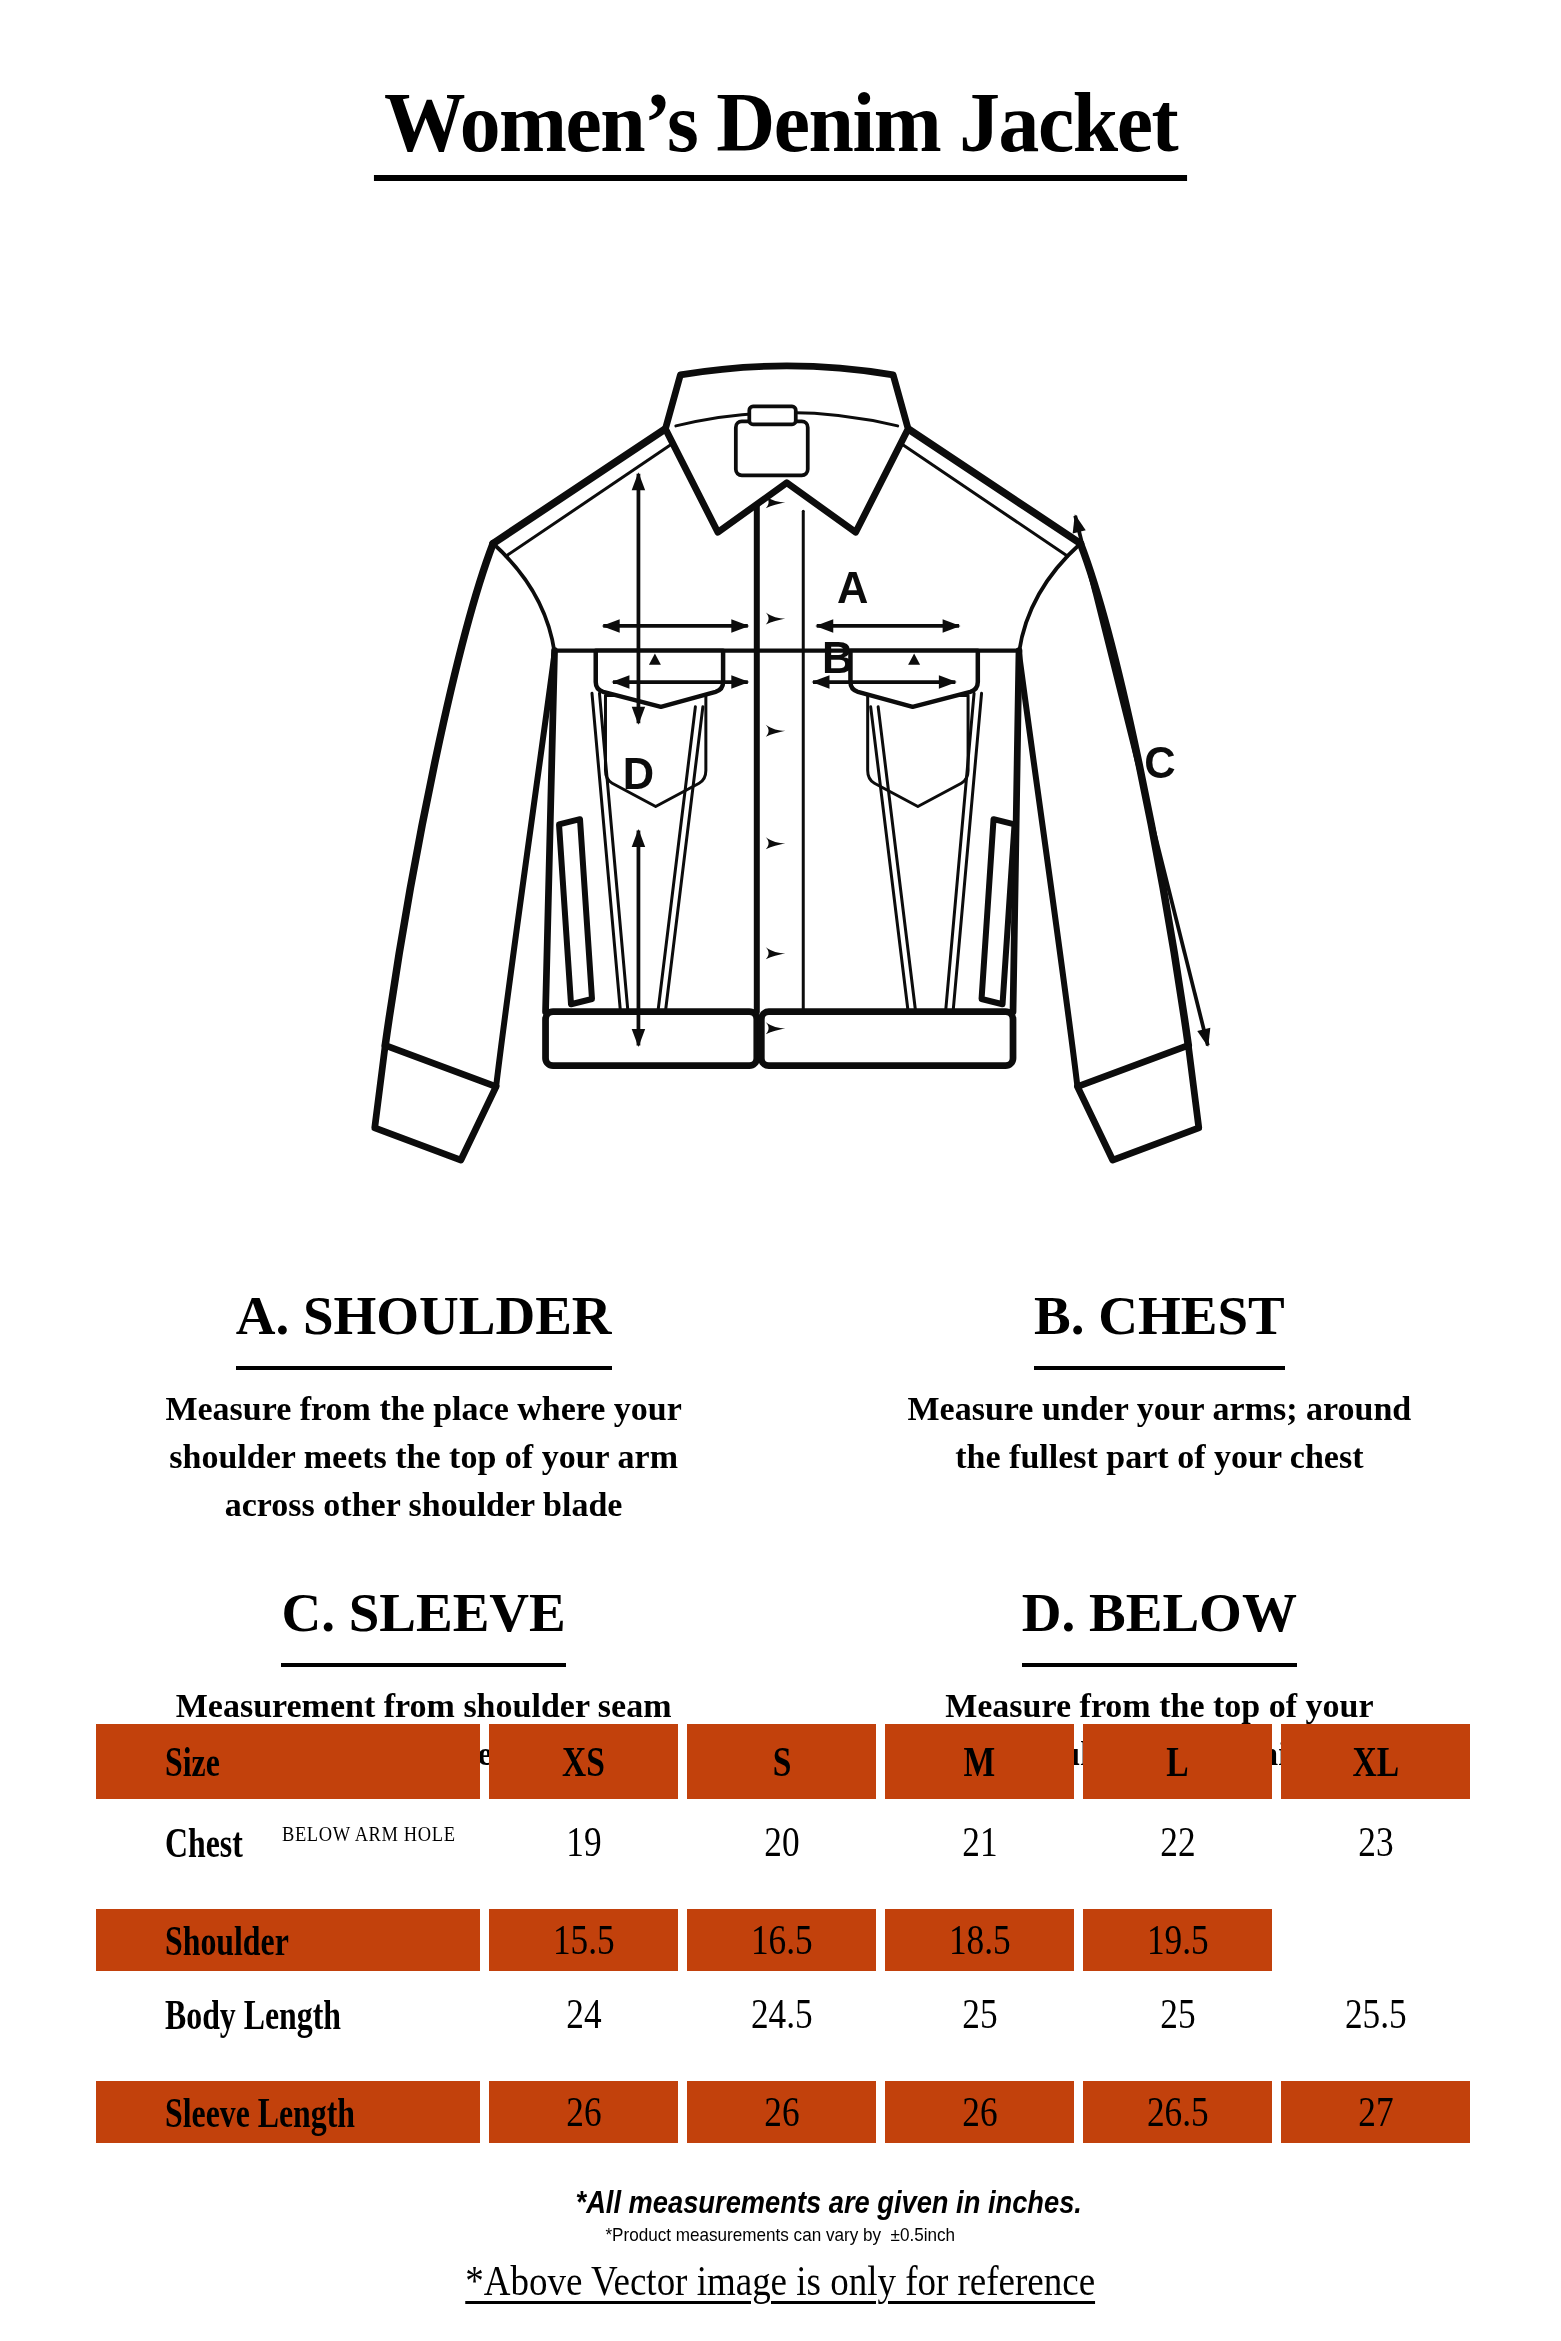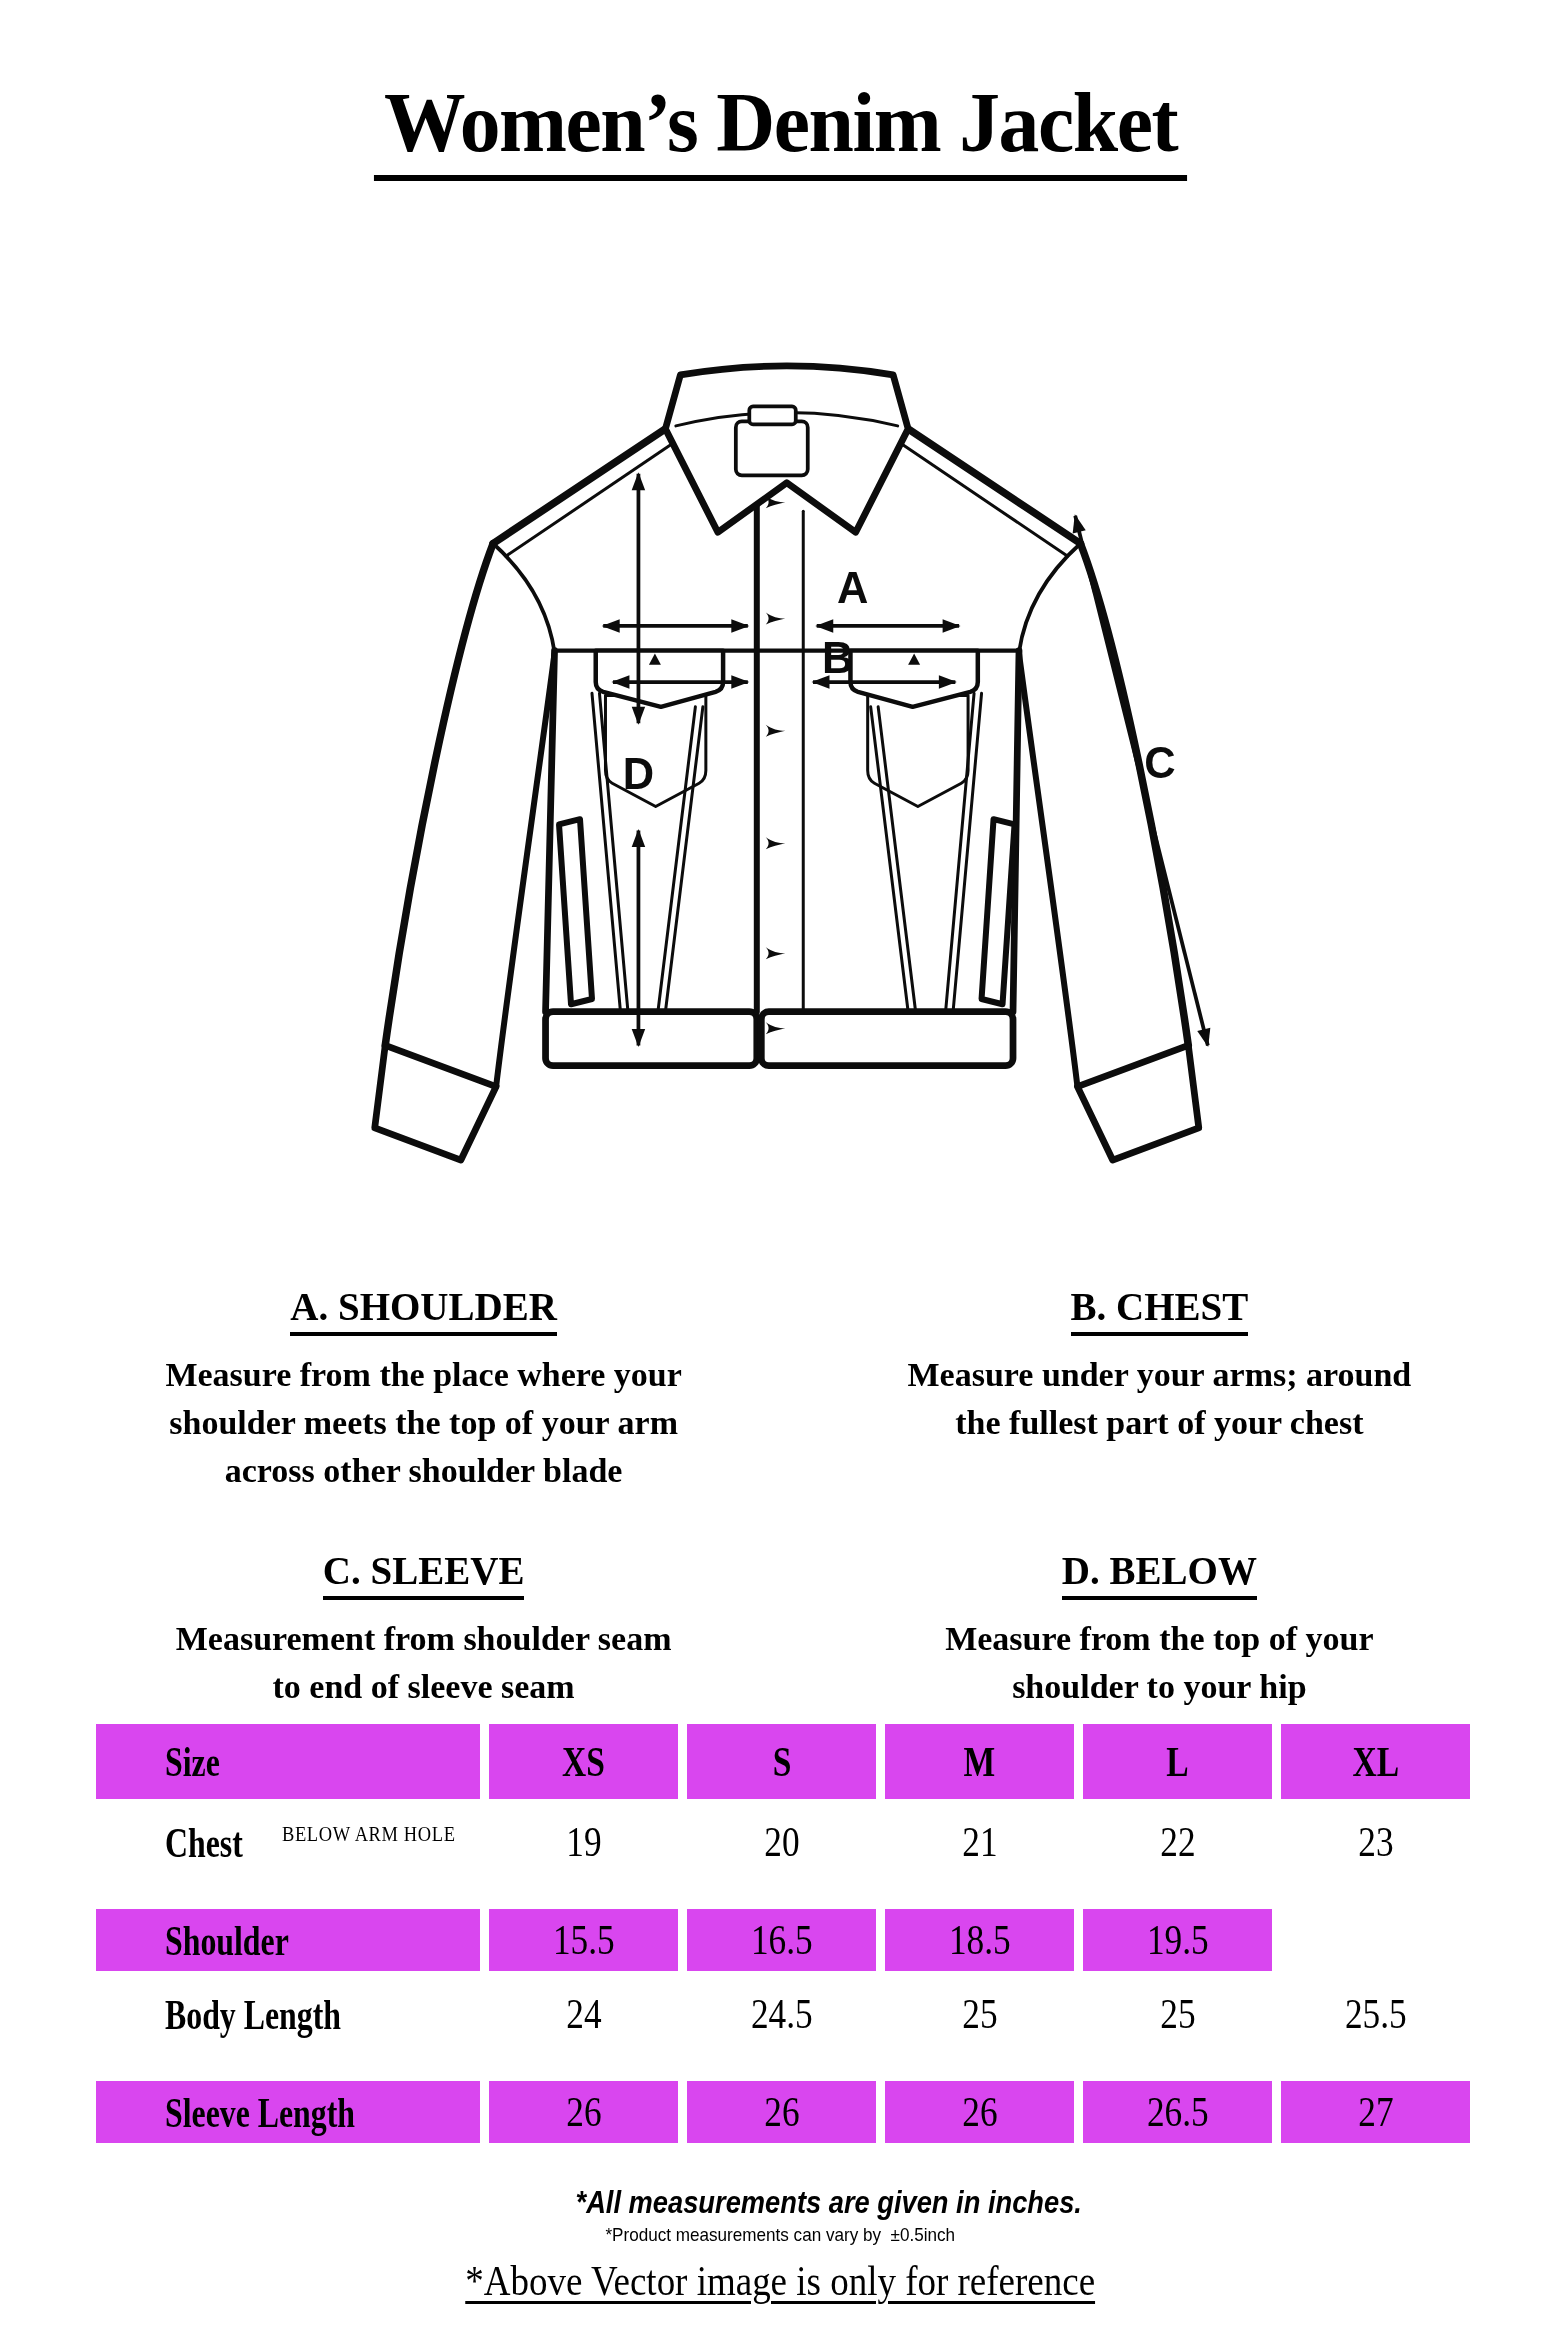--- a/index.html
+++ b/index.html
@@ -22,33 +22,33 @@
   .meas{stroke:#0c0c0c;stroke-width:5;fill:none;}
   .mlabel{font-family:"Liberation Sans", sans-serif;font-weight:bold;font-size:58px;fill:#0c0c0c;}
   
   .descs{
     position:absolute;top:1286px;left:67px;width:1449px;
     display:grid;grid-template-columns:1fr 1fr;column-gap:22.5px;row-gap:54px;
     align-items:start;justify-items:center;text-align:center;
   }
   .desc{max-width:660px;}
   .desc h2{
-    display:inline-block;margin:0 0 15px 0;font-size:39px;font-weight:bold;
-    border-bottom:4.5px solid #000;padding-bottom:3px;letter-spacing:0px;line-height:1.1;
+    display:inline-block;margin:0 0 15px 0;font-size:55px;font-weight:bold;
+    border-bottom:4.5px solid #000;padding-bottom:19px;letter-spacing:0px;line-height:1.1;
   }
   .desc p{
     margin:0;font-size:34px;font-weight:bold;line-height:1.42;white-space:pre-line;
   }
   
   .size-table{position:absolute;top:1724px;left:96px;width:1373px;}
   .trow{display:grid;grid-template-columns:384px 189px 189px 189px 189px 189px;column-gap:9px;}
   .trow.h-100 > div{height:75px;} .trow.h-115 > div{height:86px;} .trow.h-110 > div{height:62px;margin-top:24px;}
   .cell{display:flex;align-items:center;justify-content:center;}
   .cell.lab{justify-content:flex-start;padding-left:69px;box-sizing:border-box;}
-  .stripe{background:#d946ef;}
+  .stripe{background:#c2410c;}
   .ct{font-size:43px;display:inline-block;transform:scaleX(.78);transform-origin:center;white-space:nowrap;}
   .cell.lab .ct{transform-origin:left center;font-weight:bold;transform:scaleX(.74);}
   .cell.head .ct{font-weight:bold;}
   .val{font-size:42px;display:inline-block;transform:scaleX(.84);transform-origin:center;}
   .note{
     font-size:21px;display:inline-block;transform:scaleX(.88);transform-origin:left center;
     margin-left:12px;letter-spacing:0.7px;font-weight:normal;white-space:nowrap;align-self:flex-end;
     padding-bottom:19.5px;
   }
   .labwrap{display:inline-flex;align-items:baseline;text-align:center;}

